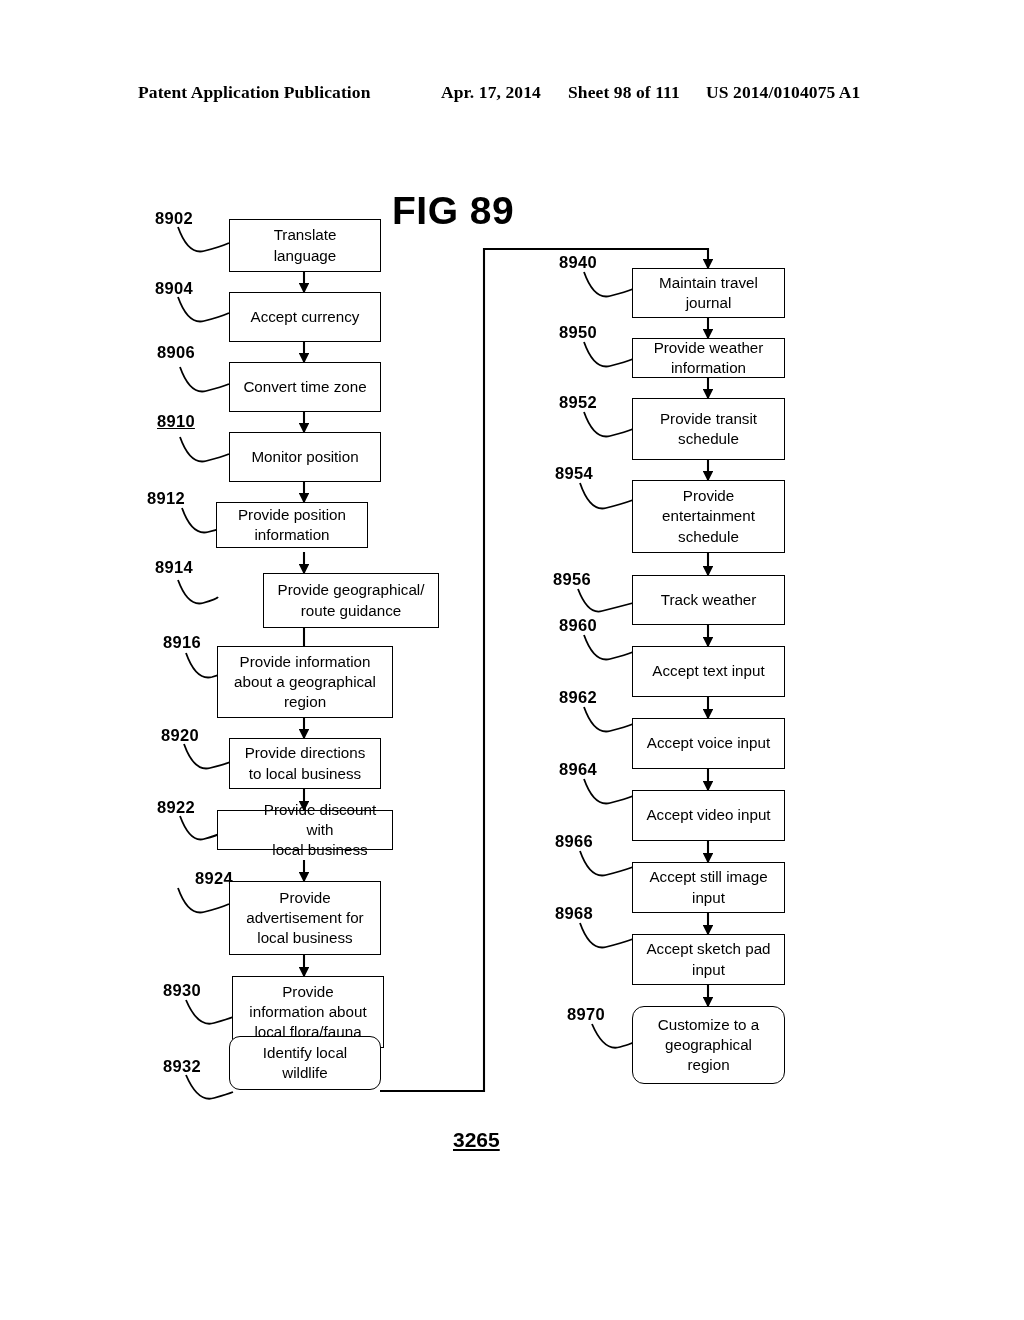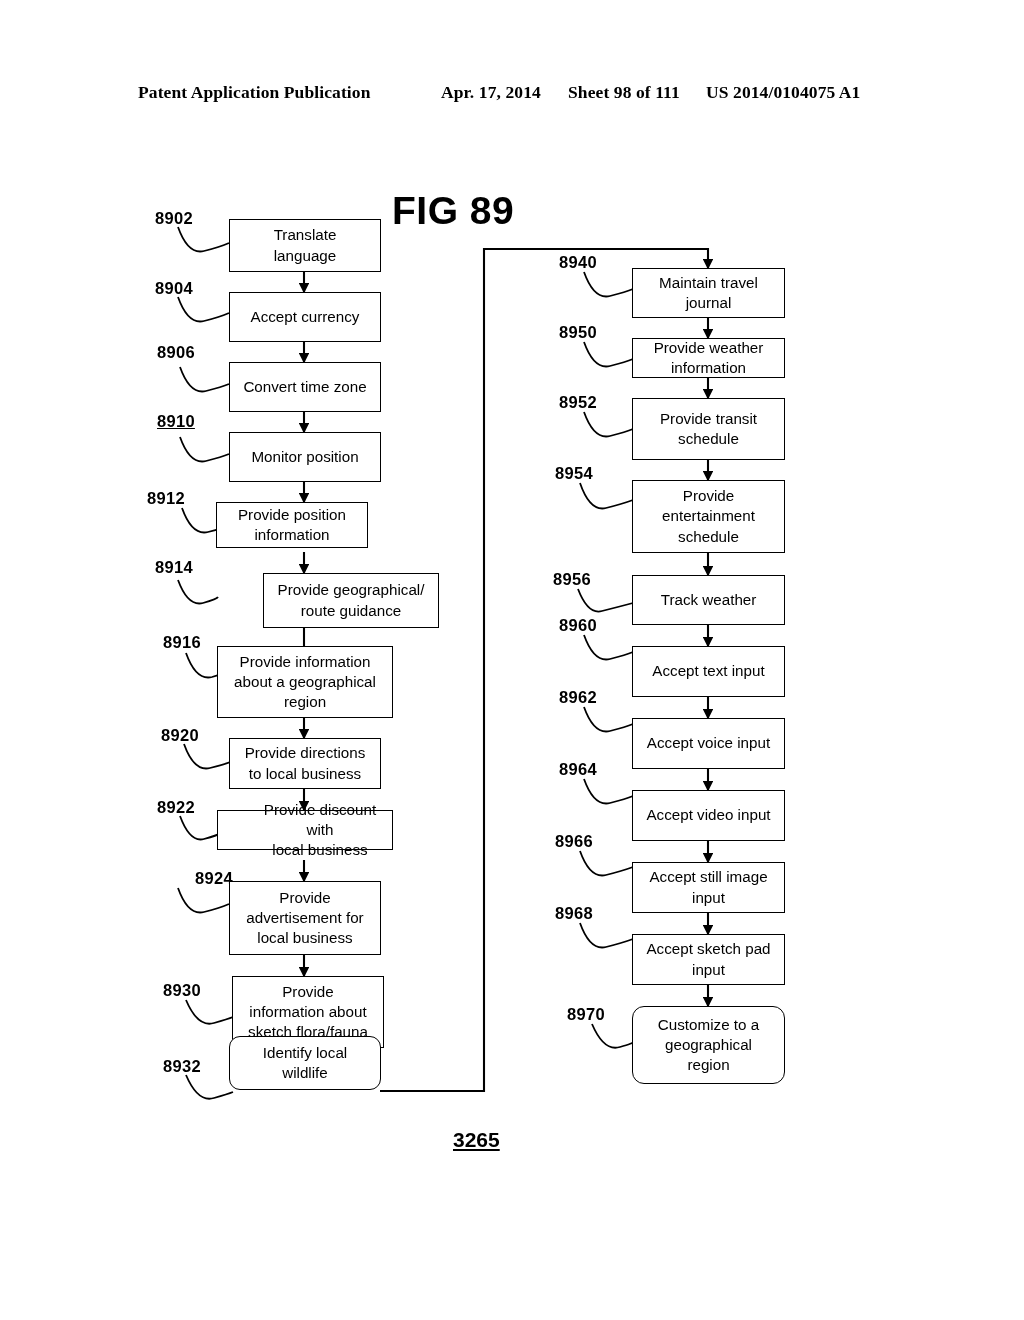--- a/index.html
+++ b/index.html
@@ -251,21 +251,21 @@
     <span>Provide</span>
     <span>advertisement for</span>
     <span>local business</span>
   </div>
 </div>
 
 <div class="fbox" style="left:232px; top:976px;  width:152px; height:72px;">
   <div>
     <span>Provide</span>
     <span>information about</span>
-    <span>sketch flora/fauna</span>
+    <span>local flora/fauna</span>
   </div>
 </div>
 
 <div class="fbox" style="left:229px; top:1036px; width:152px; height:54px;border-radius:11px;">
   <div>
     <span>Identify local</span>
     <span>wildlife</span>
   </div>
 </div>
 

